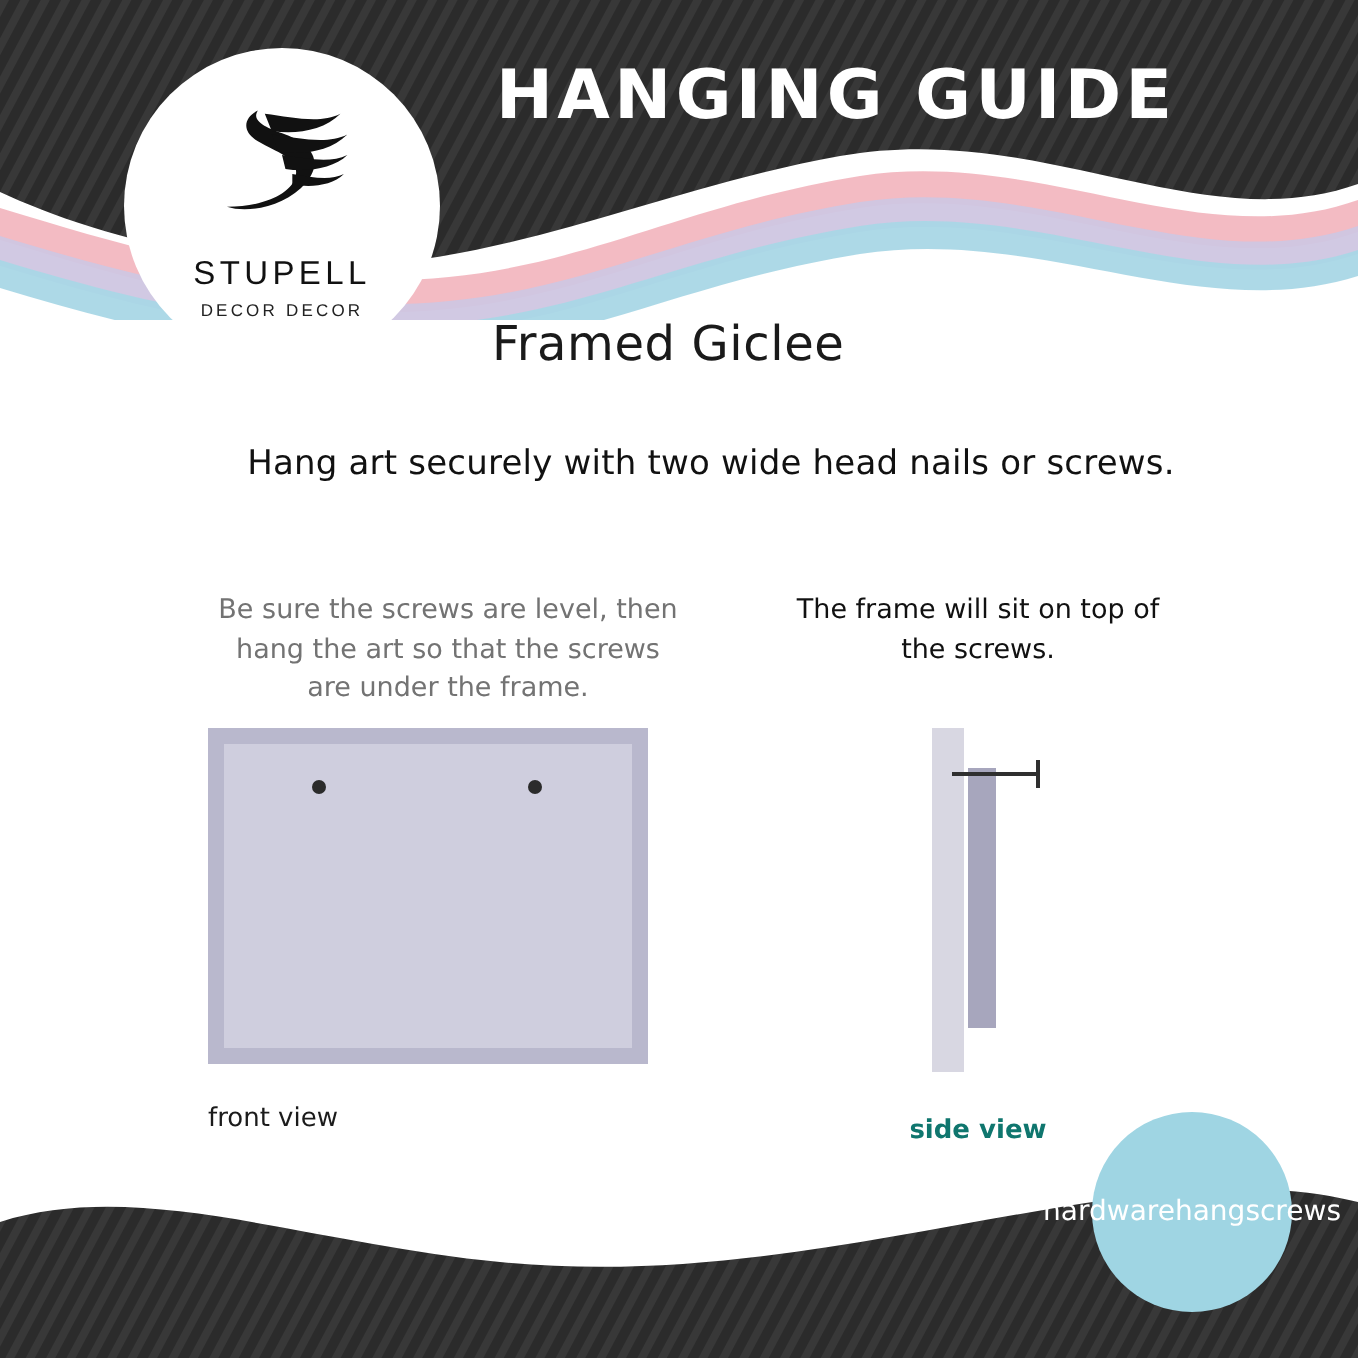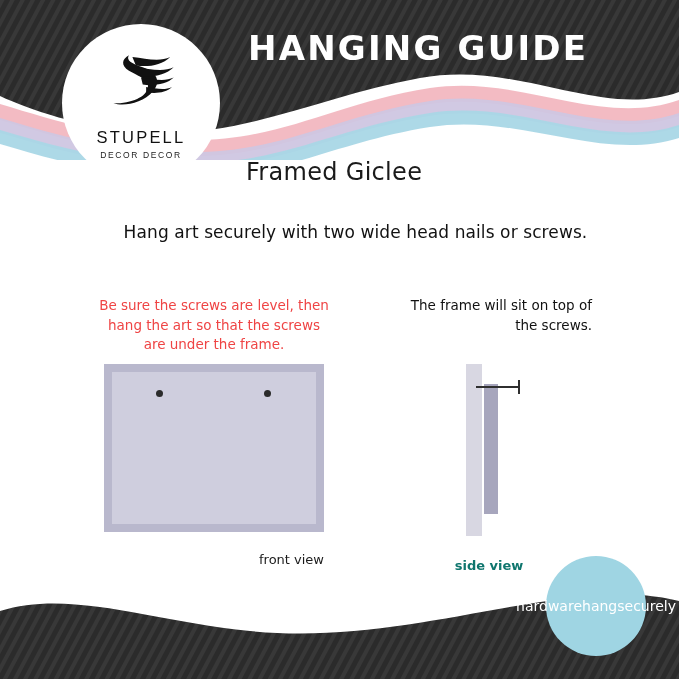--- a/index.html
+++ b/index.html
@@ -104,35 +104,35 @@
     text-align: center;
     font-family: "DejaVu Sans", sans-serif;
     font-size: 17px;
     color: #111111;
     letter-spacing: 0.1px;
   }
 
   
   .panel-left-caption {
     position: absolute;
-    left: 96px;
+    left: 106px;
     top: 296px;
     width: 236px;
     text-align: center;
     font-family: "DejaVu Sans", sans-serif;
     font-size: 13.5px;
     line-height: 1.45;
-    color: #ef4444;
+    color: #737373;
   }
   .panel-right-caption {
     position: absolute;
     left: 386px;
     top: 296px;
     width: 206px;
-    text-align: right;
+    text-align: center;
     font-family: "DejaVu Sans", sans-serif;
     font-size: 13.5px;
     line-height: 1.45;
     color: #111111;
   }
 
   
   .front-view {
     position: absolute;
     left: 104px;
@@ -158,21 +158,21 @@
     width: 7px;
     height: 7px;
     border-radius: 50%;
     background: #2b2b2b;
   }
   .caption-front {
     position: absolute;
     left: 104px;
     top: 552px;
     width: 220px;
-    text-align: right;
+    text-align: left;
     font-family: "DejaVu Sans", sans-serif;
     font-size: 13px;
     color: #1b1b1b;
   }
 
   
   .side-view {
     position: absolute;
     left: 466px;
     top: 364px;
@@ -304,21 +304,21 @@
     <div class="wall-strip"></div>
     <div class="frame-strip"></div>
     <div class="screw-line"></div>
     <div class="screw-head"></div>
   </div>
   <div class="caption-side">side view</div>
 
   <div class="badge">
     <span>hardware</span>
     <span>hang</span>
-    <span>securely</span>
+    <span>screws</span>
   </div>
 
   <div class="band-bottom">
     <svg width="679" height="110" viewBox="0 0 679 110" xmlns="http://www.w3.org/2000/svg">
       <defs>
         <pattern id="stripesBot" width="9" height="9" patternUnits="userSpaceOnUse" patternTransform="rotate(28)">
           <rect width="9" height="9" fill="#2b2b2b"></rect>
           <rect width="4" height="9" fill="#383838"></rect>
         </pattern>
         <clipPath id="botClip">

